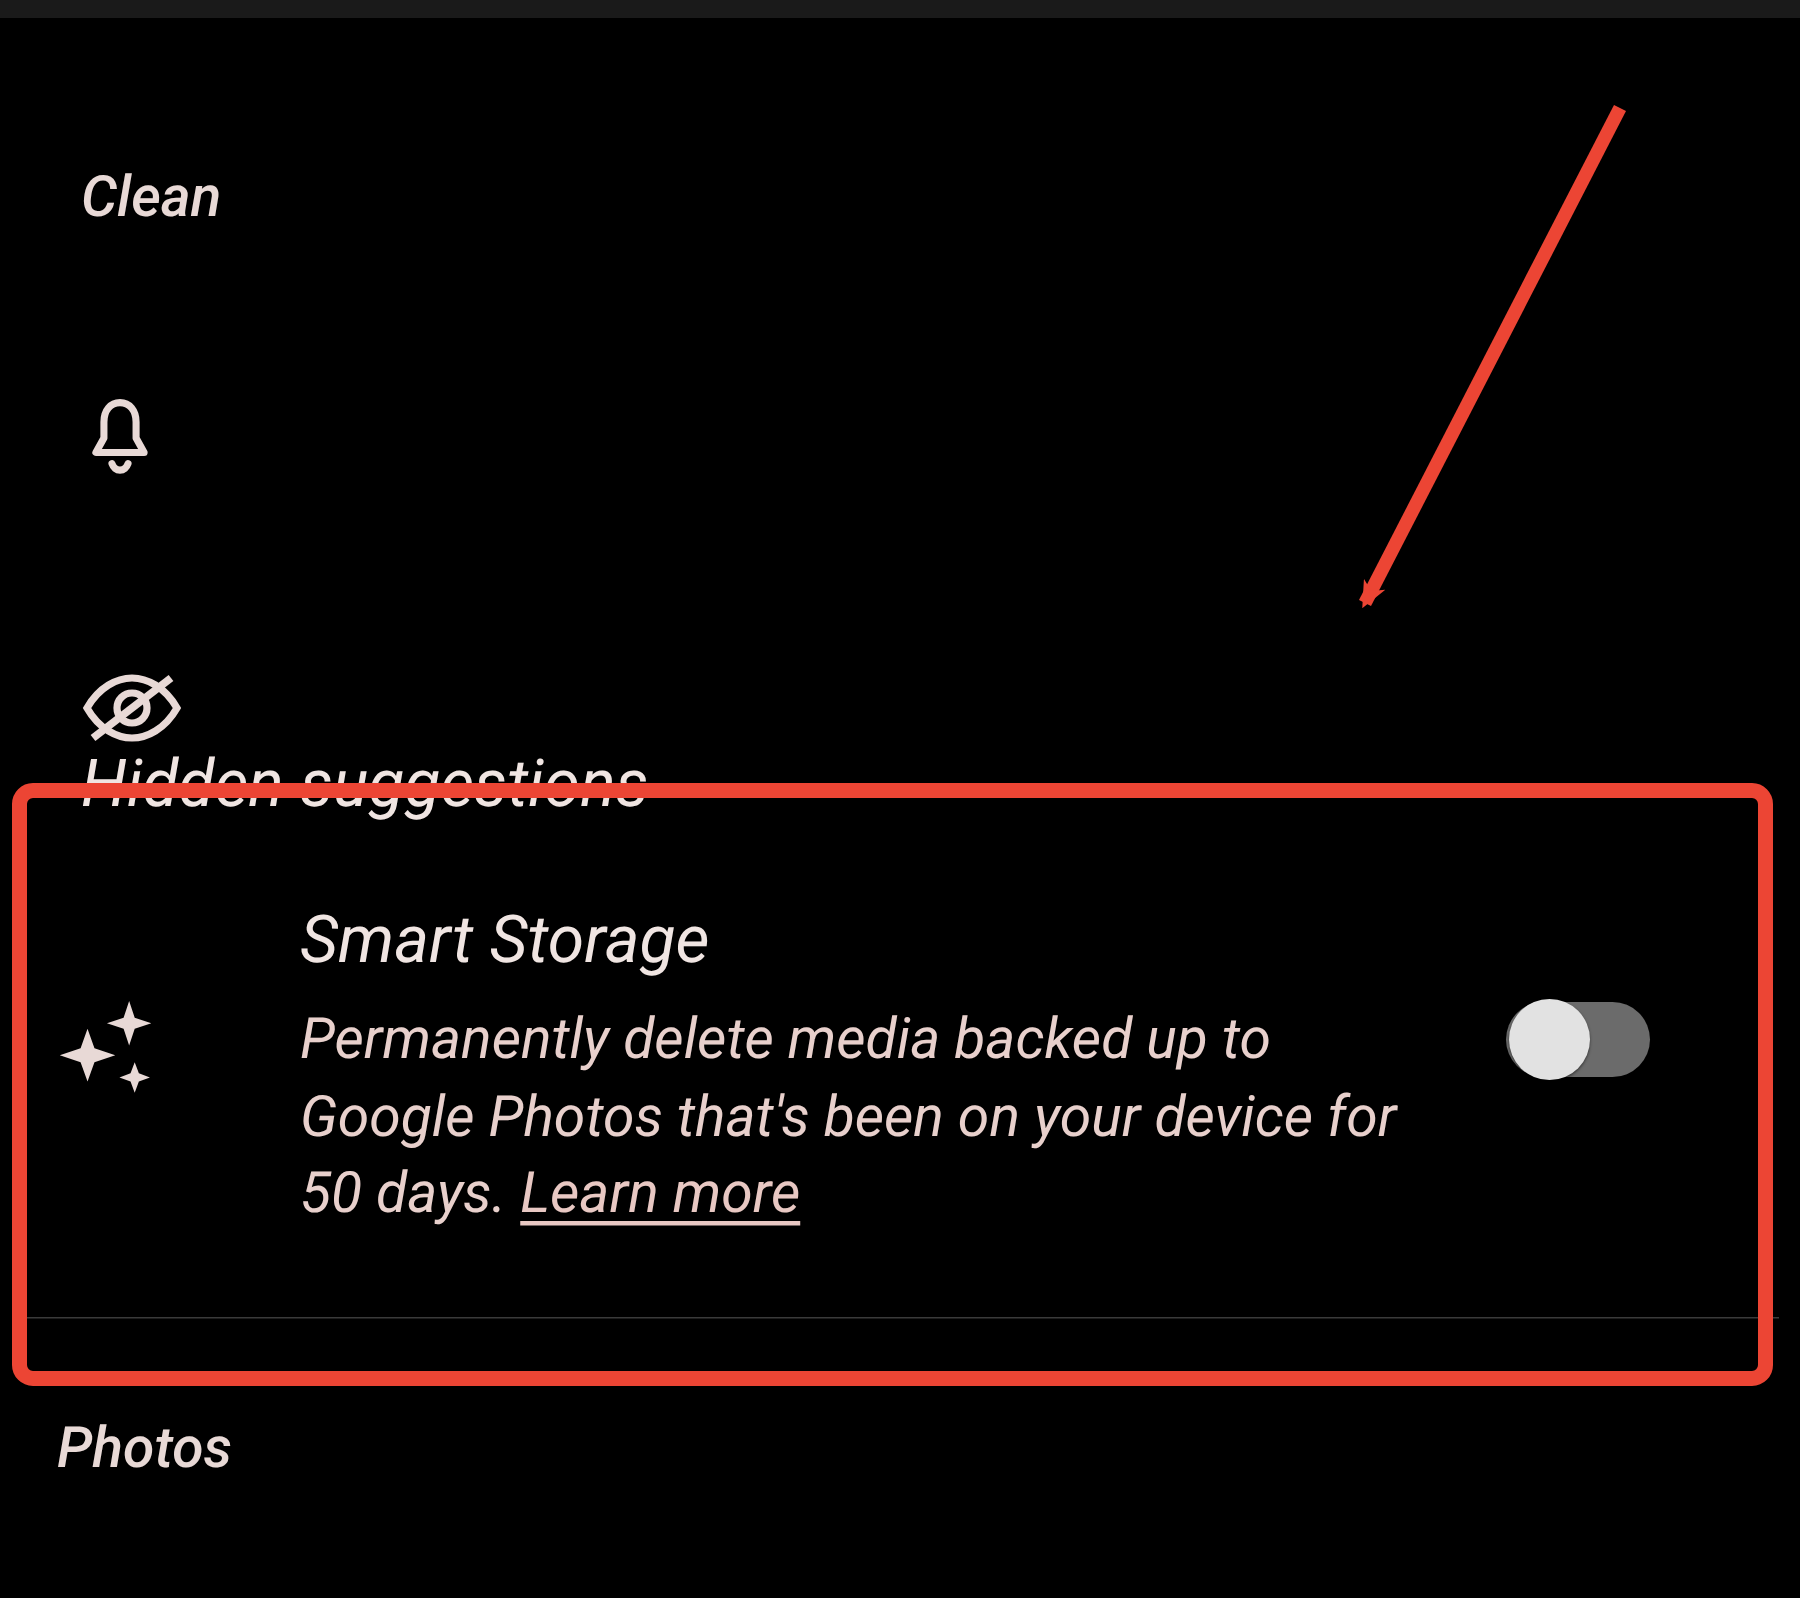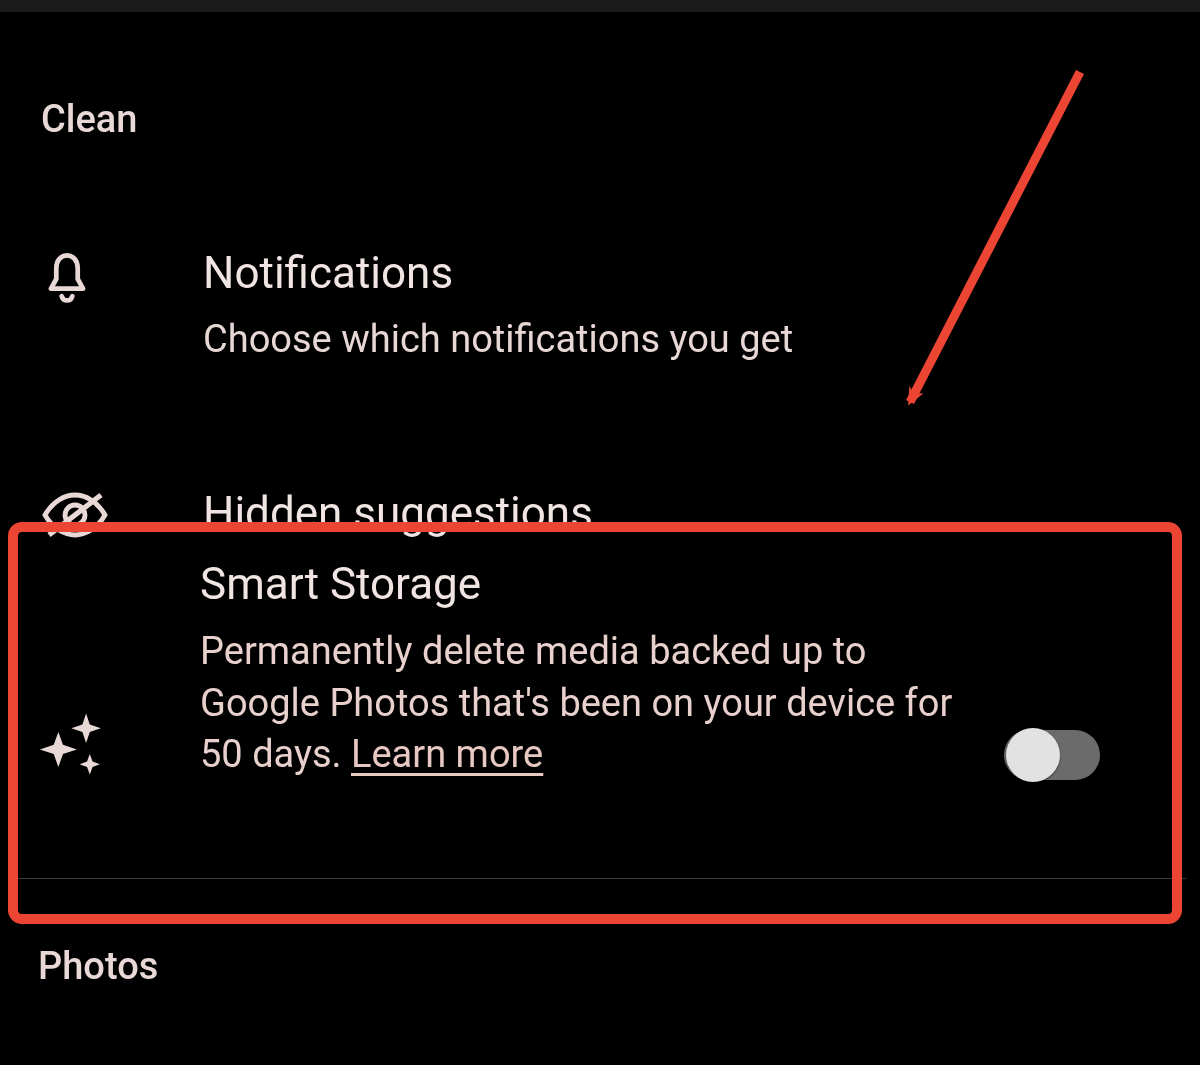--- a/index.html
+++ b/index.html
@@ -1,36 +1,36 @@
 <!DOCTYPE html>
 <html><head>
   <meta charset="utf-8">
   <style>
     * { box-sizing: border-box; margin: 0; padding: 0; }
     html, body { width: 1200px; height: 1065px; background: #000; color: #e8d9d6; font-family: Roboto, "Helvetica Neue", Arial, sans-serif; overflow: hidden; }
     .screen { position: relative; width: 1200px; height: 1065px; background: #000; }
     .statusbar { height: 12px; background: #1a1a1a; width: 100%; }
-    .content { position: relative; padding: 3px; }
+    .content { position: relative; padding: 16px; font-style: italic; }
 
     .section-header { font-size: 38px; font-weight: 500; color: #e8d9d6; padding: 82px 0 0 38px; }
 
     .row { position: relative; display: flex; align-items: flex-start; padding: 0 38px; }
     .row-notifications { margin-top: 108px; }
-    .row-hidden { margin-top: 124px; }
+    .row-hidden { margin-top: 124px; flex-direction: column; }
 
     .icon-col { width: 162px; display: flex; align-items: center; justify-content: flex-start; }
     .icon-col svg { display: block; }
 
     .text-col { flex: 1; }
     .title { font-size: 44px; font-weight: 400; color: #f0e5e2; line-height: 1.1; }
     .subtitle { font-size: 38px; font-weight: 400; color: #e7d8d5; margin-top: 18px; line-height: 1.3; }
 
     .highlight-box { position: absolute; border: 10px solid #ec4534; border-radius: 14px; left: 8px; top: 510px; width: 1174px; height: 402px; pointer-events: none; }
 
-    .smart-row { position: absolute; left: 38px; top: 548px; width: 1124px; display: flex; align-items: flex-end; }
+    .smart-row { position: absolute; left: 38px; top: 590px; width: 1124px; display: flex; align-items: flex-start; }
     .smart-row .icon-col { width: 162px; margin-top: 58px; }
     .smart-row .text-col { flex: 1; max-width: 760px; }
     .smart-row .title { font-size: 44px; }
     .smart-row .body { font-size: 38px; color: #e8d0cc; margin-top: 18px; line-height: 1.35; }
     .link { text-decoration: underline; color: #e8c8c3; cursor: pointer; text-underline-offset: 6px; }
     .toggle-col { width: 140px; display: flex; align-items: center; justify-content: flex-end; margin-top: 66px; }
     .toggle { position: relative; width: 96px; height: 50px; }
     .track { position: absolute; inset: 0; border-radius: 25px; background: #6b6b6b; }
     .thumb { position: absolute; left: 2px; top: -2px; width: 54px; height: 54px; border-radius: 50%; background: #e2e2e2; box-shadow: 0 1px 2px rgba(0,0,0,.5); }
 
@@ -48,24 +48,20 @@
 
   <div class="content">
     <div class="section-header">Clean</div>
 
     <div class="row row-notifications">
       <div class="icon-col">
         <svg width="52" height="60" viewBox="0 0 24 28" fill="none">
           <path d="M12 3 C9 3 7 5.5 7 9 V14 L4.5 18.5 H19.5 L17 14 V9 C17 5.5 15 3 12 3 Z" stroke="#e8d9d6" stroke-width="2.2" stroke-linejoin="round" fill="none"></path>
           <path d="M9.5 22 C9.9 23.2 10.9 24 12 24 C13.1 24 14.1 23.2 14.5 22" stroke="#e8d9d6" stroke-width="2.2" stroke-linecap="round" fill="none"></path>
         </svg>
-      </div>
-      <div class="text-col">
-        <div class="title">Notifications</div>
-        <div class="subtitle">Choose which notifications you get</div>
       </div>
     </div>
 
     <div class="row row-hidden">
       <div class="icon-col" style="margin-top:0px;">
         <svg width="68" height="52" viewBox="0 0 34 24" fill="none">
           <path d="M2 12 C6 5 12 2 17 2 C22 2 28 5 32 12 C28 19 22 22 17 22 C12 22 6 19 2 12 Z" stroke="#e8d9d6" stroke-width="2.4" fill="none"></path>
           <circle cx="17" cy="12" r="5" stroke="#e8d9d6" stroke-width="2.4" fill="none"></circle>
           <line x1="4" y1="22" x2="30" y2="2" stroke="#e8d9d6" stroke-width="2.6"></line>
         </svg>

